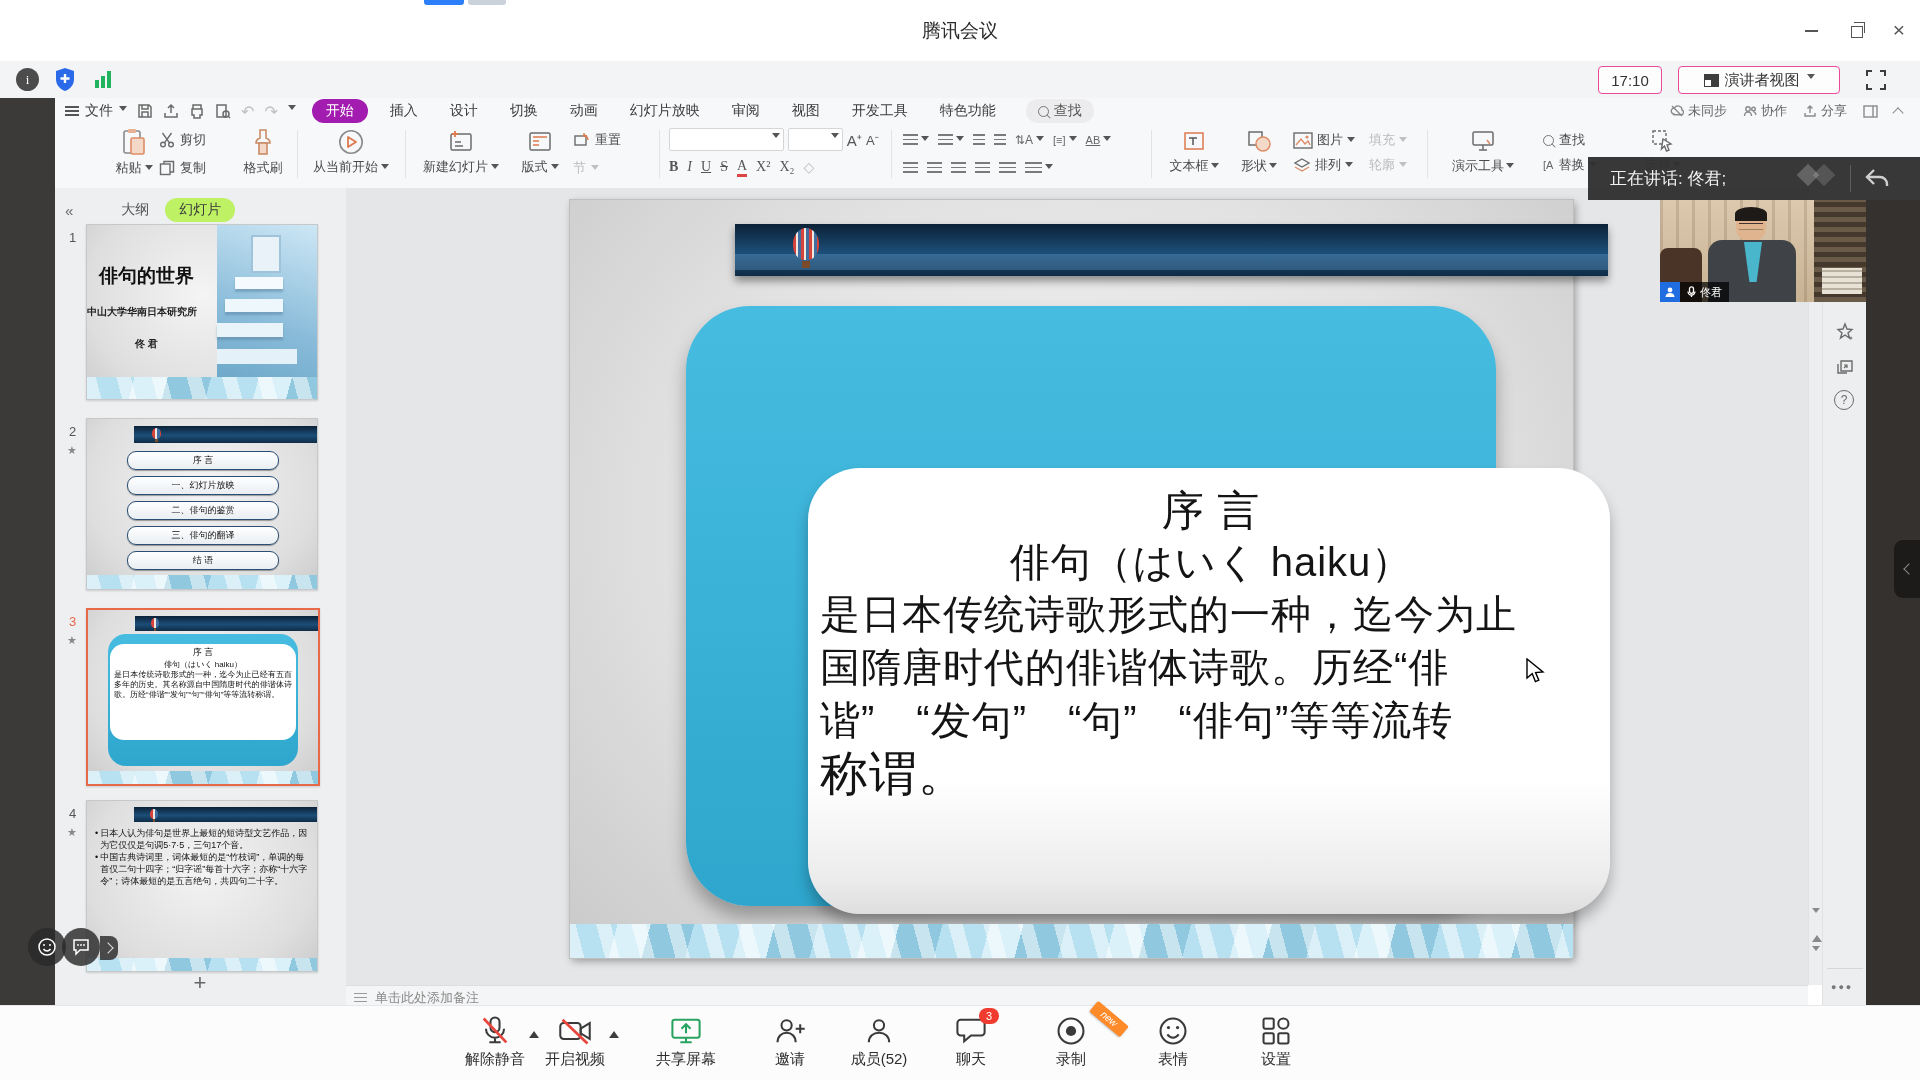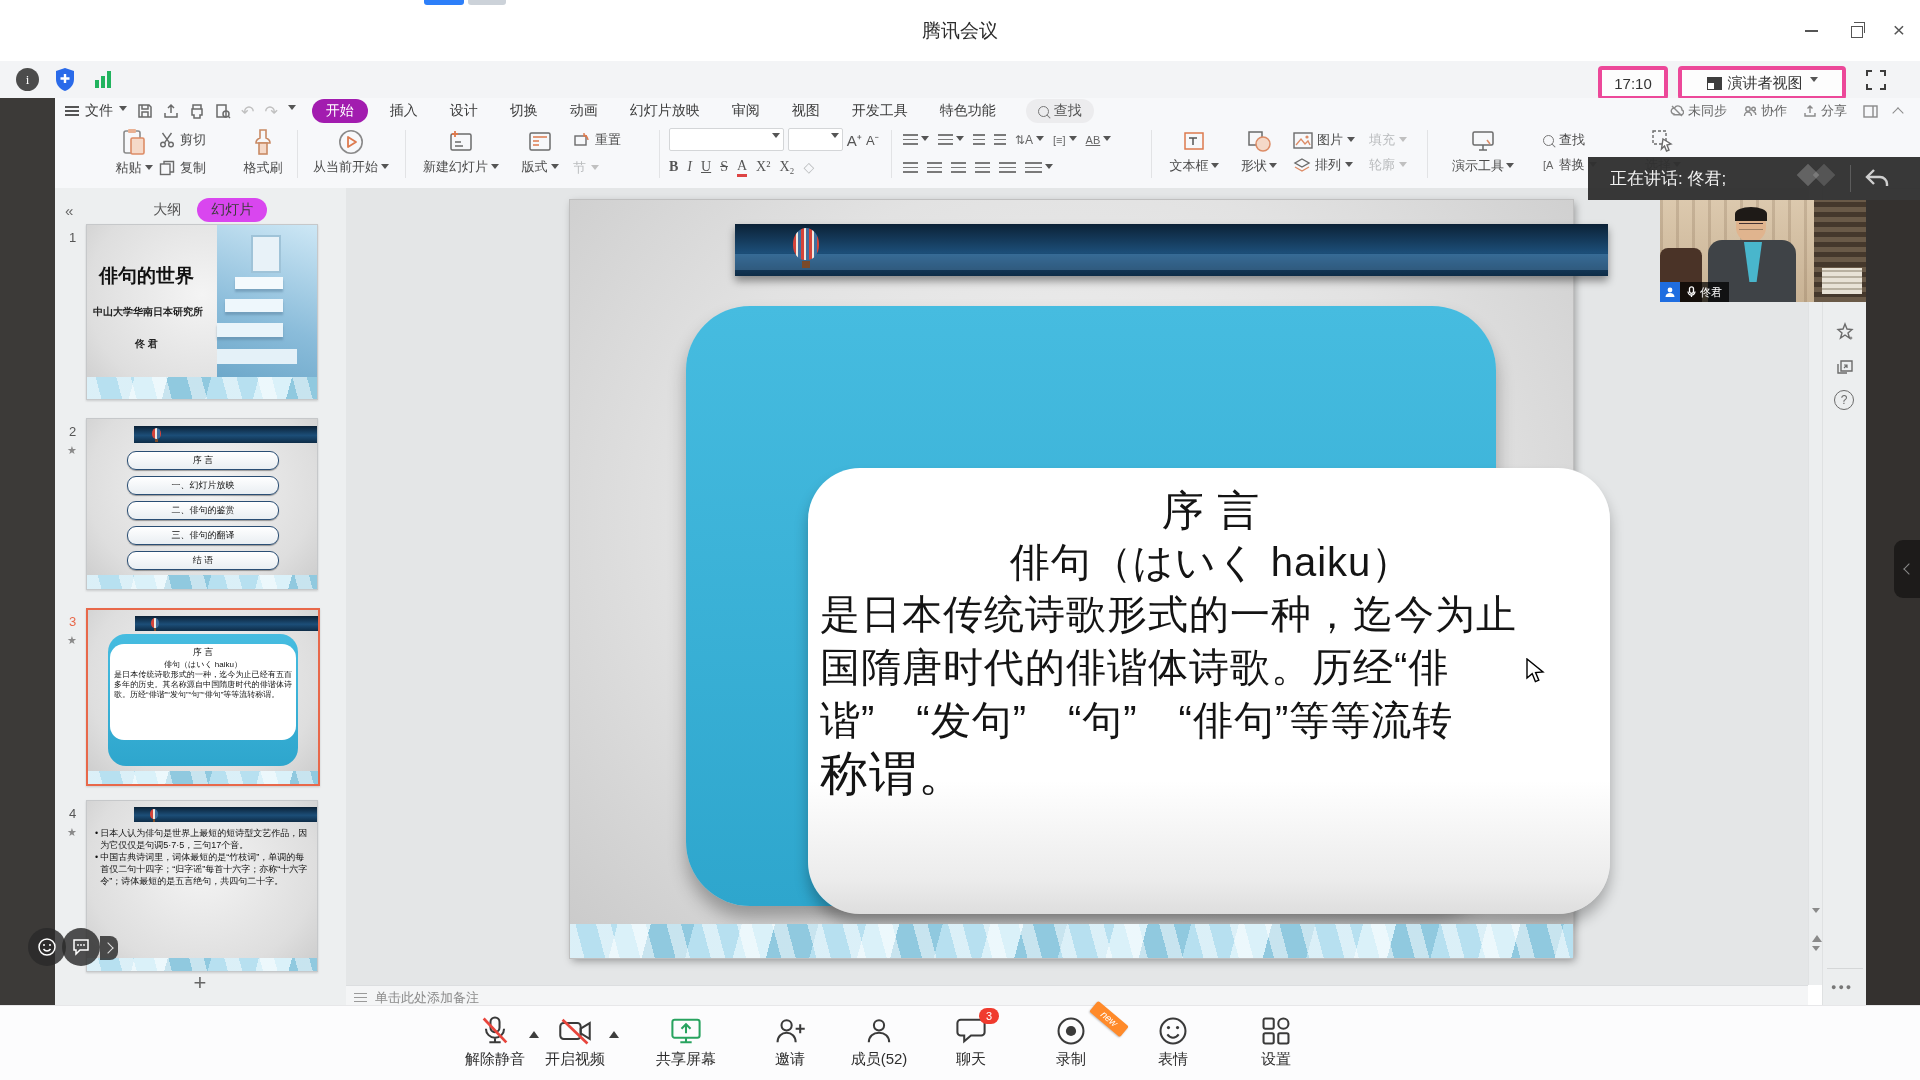--- a/index.html
+++ b/index.html
@@ -10,21 +10,21 @@
   
   #titlebar{left:0;top:0;width:1920px;height:61px;background:#fff;border-bottom:1px solid #ececec;}
   #titlebar .title{width:100%;text-align:center;line-height:61px;font-size:19px;color:#2b2b2b;}
   .tabdash{top:0;height:5px;border-radius:0 0 3px 3px;}
   .winbtn{width:30px;height:30px;top:15px;text-align:center;line-height:30px;color:#555;font-size:18px;cursor:default;}
   .minbar{display:inline-block;width:13px;border-top:2px solid #555;vertical-align:middle;}
   .restorebox{display:inline-block;width:10px;height:10px;border:1.6px solid #555;position:relative;top:2px;}
   .restorebox:before{content:"";position:absolute;left:2px;top:-5px;width:10px;height:10px;border:1.6px solid #555;border-bottom:none;border-left:none;}
   
   #mtoolbar{left:0;top:61px;width:1920px;height:37px;background:#f3f4f6;border-bottom:1px solid #dfe1e3;}
-  .tbox{height:26px;border:4px solid #ec4899;border-radius:4px;background:#fdfdfd;font-size:15px;color:#333;display:flex;align-items:center;justify-content:center;}
+  .tbox{height:26px;border:1px solid #ec4899;border-radius:4px;background:#fdfdfd;font-size:15px;color:#333;display:flex;align-items:center;justify-content:center;}
   .tri-d{width:0;height:0;border:4px solid transparent;border-top:5px solid #555;margin-left:7px;position:relative;top:3px;}
   .tri-u{width:0;height:0;border:5px solid transparent;border-bottom:7px solid #3d3d3d;}
   
   #tabrow{left:55px;top:98px;width:1865px;height:26px;background:#f7f8fa;display:flex;align-items:center;font-size:14px;color:#3c3c3c;}
   .wtab{padding:2px 10px;margin:0 6px;white-space:nowrap;}
   .wtab.active{background:#a21caf;color:#fff;border-radius:12px;padding:3px 14px;}
   .qat{display:flex;align-items:center;gap:10px;margin:0 10px;color:#6a6a6a;}
   .findpill{background:#ececee;border-radius:12px;padding:3px 12px;color:#555;display:flex;align-items:center;gap:5px;margin-left:14px;}
   .mag{width:9px;height:9px;border:1.7px solid #777;border-radius:50%;position:relative;display:inline-block;}
   .mag:after{content:"";position:absolute;width:5px;border-top:1.7px solid #777;transform:rotate(45deg);left:7px;top:9px;}
@@ -36,21 +36,21 @@
   .rlabel{font-size:13px;color:#4a4a4a;white-space:nowrap;}
   .gray{color:#b9bbbd!important;}
   .combo{height:21px;background:#fff;border:1px solid #d4d6d8;border-radius:2px;display:flex;align-items:center;justify-content:flex-end;padding-right:3px;}
   .ml{width:15px;height:11px;background:repeating-linear-gradient(to bottom,#7a7a7a 0 1.6px,transparent 1.6px 4.6px);}
   .mini{display:flex;align-items:center;gap:2px;margin-right:9px;}
   .fmt{font-size:14px;color:#555;margin-right:9px;font-family:"Liberation Serif",serif;}
   
   #darkleft{left:0;top:98px;width:55px;height:910px;background:#3c3a38;}
   #sidebar{left:55px;top:188px;width:291px;height:820px;background:#edeff0;border-right:1px solid #d9dbdc;}
   .sbhead{position:absolute;top:8px;left:0;width:100%;height:28px;font-size:14px;color:#555;}
-  .pill{background:#d946ef;border-radius:12px;padding:3px 14px;color:#3c3c3c;}
+  .pill{background:#bef264;border-radius:12px;padding:3px 14px;color:#3c3c3c;}
   .thumb{position:absolute;left:31px;width:230px;background:radial-gradient(ellipse at 50% 40%,#f4f4f4 0%,#dedede 70%,#cacaca 100%);border:1px solid #c6c8ca;box-shadow:0 1px 2px rgba(0,0,0,.15);overflow:hidden;}
   .thumb.sel{border:2px solid #e8684a;}
   .snum{position:absolute;left:14px;font-size:13px;color:#555;}
   .sstar{position:absolute;left:12px;font-size:11px;color:#8a8a8a;}
   .starry{background-color:#10283f;background-image:
     radial-gradient(1px 1px at 15px 8px,#cfe9ff 50%,transparent 51%),
     radial-gradient(1.2px 1.2px at 55px 30px,#9fc6e8 50%,transparent 51%),
     radial-gradient(1px 1px at 90px 18px,#e8f4ff 50%,transparent 51%),
     linear-gradient(180deg,#0b2136 0%,#1c4e78 55%,#0e2c47 100%);
     background-size:110px 42px,140px 48px,90px 36px,100% 100%;margin-left:37px;}
@@ -455,35 +455,35 @@
             <span>选择</span>
             <span class="tri-d" style="margin-left:2px;top:1px;"></span>
           </div>
       </div>
     </div>
   </div>
 
   <div id="sidebar" class="ab">
     <div class="sbhead flex">
       <span style="margin-left:10px;font-size:15px;color:#666;">«</span>
-      <span style="margin-left:80px;">大纲</span>
+      <span style="margin-left:48px;">大纲</span>
       <span class="pill" style="margin-left:16px;">幻灯片</span>
     </div>
     <div class="snum" style="top:42px;">1</div>
 
     <div class="thumb" style="top:36px;height:174px;">
       <div class="ab" style="right:0;top:0;width:100px;height:156px;background:linear-gradient(200deg,#cde7f5 0%,#8abcda 60%,#6ca7c9 100%);">
         <span class="ab" style="left:34px;top:10px;width:26px;height:34px;background:#e8f2f8;border:2px solid #9fc3d8;"></span>
         <span class="ab" style="left:18px;top:52px;width:48px;height:12px;background:#f4fafd;box-shadow:0 3px 2px rgba(90,130,160,.5);"></span>
         <span class="ab" style="left:8px;top:74px;width:58px;height:13px;background:#eef7fc;box-shadow:0 3px 2px rgba(90,130,160,.5);"></span>
         <span class="ab" style="left:0;top:98px;width:66px;height:14px;background:#e9f4fa;box-shadow:0 3px 2px rgba(90,130,160,.5);"></span>
         <span class="ab" style="left:0;top:124px;width:80px;height:15px;background:#e4f1f8;"></span>
       </div>
       <div class="ab" style="left:12px;top:38px;font-size:19px;font-weight:bold;color:#111;">俳句的世界</div>
-      <div class="ab" style="left:6px;top:80px;font-size:10px;font-weight:bold;color:#222;">中山大学华南日本研究所</div>
+      <div class="ab" style="left:0;top:80px;font-size:10px;font-weight:bold;color:#222;">中山大学华南日本研究所</div>
       <div class="ab" style="left:48px;top:112px;font-size:10px;font-weight:bold;color:#222;">佟 君</div>
       <div class="ab icy" style="left:0;bottom:0;width:100%;height:22px;"></div>
     </div>
 
     <div class="snum" style="top:236px;">2</div>
     <div class="sstar" style="top:256px;">★</div>
 
     <div class="thumb" style="top:230px;height:170px;">
       <div class="ab starry" style="left:10px;top:7px;width:212px;height:17px;">
         <span class="balloon" style="left:18px;top:2px;width:9px;height:11px;"></span>

